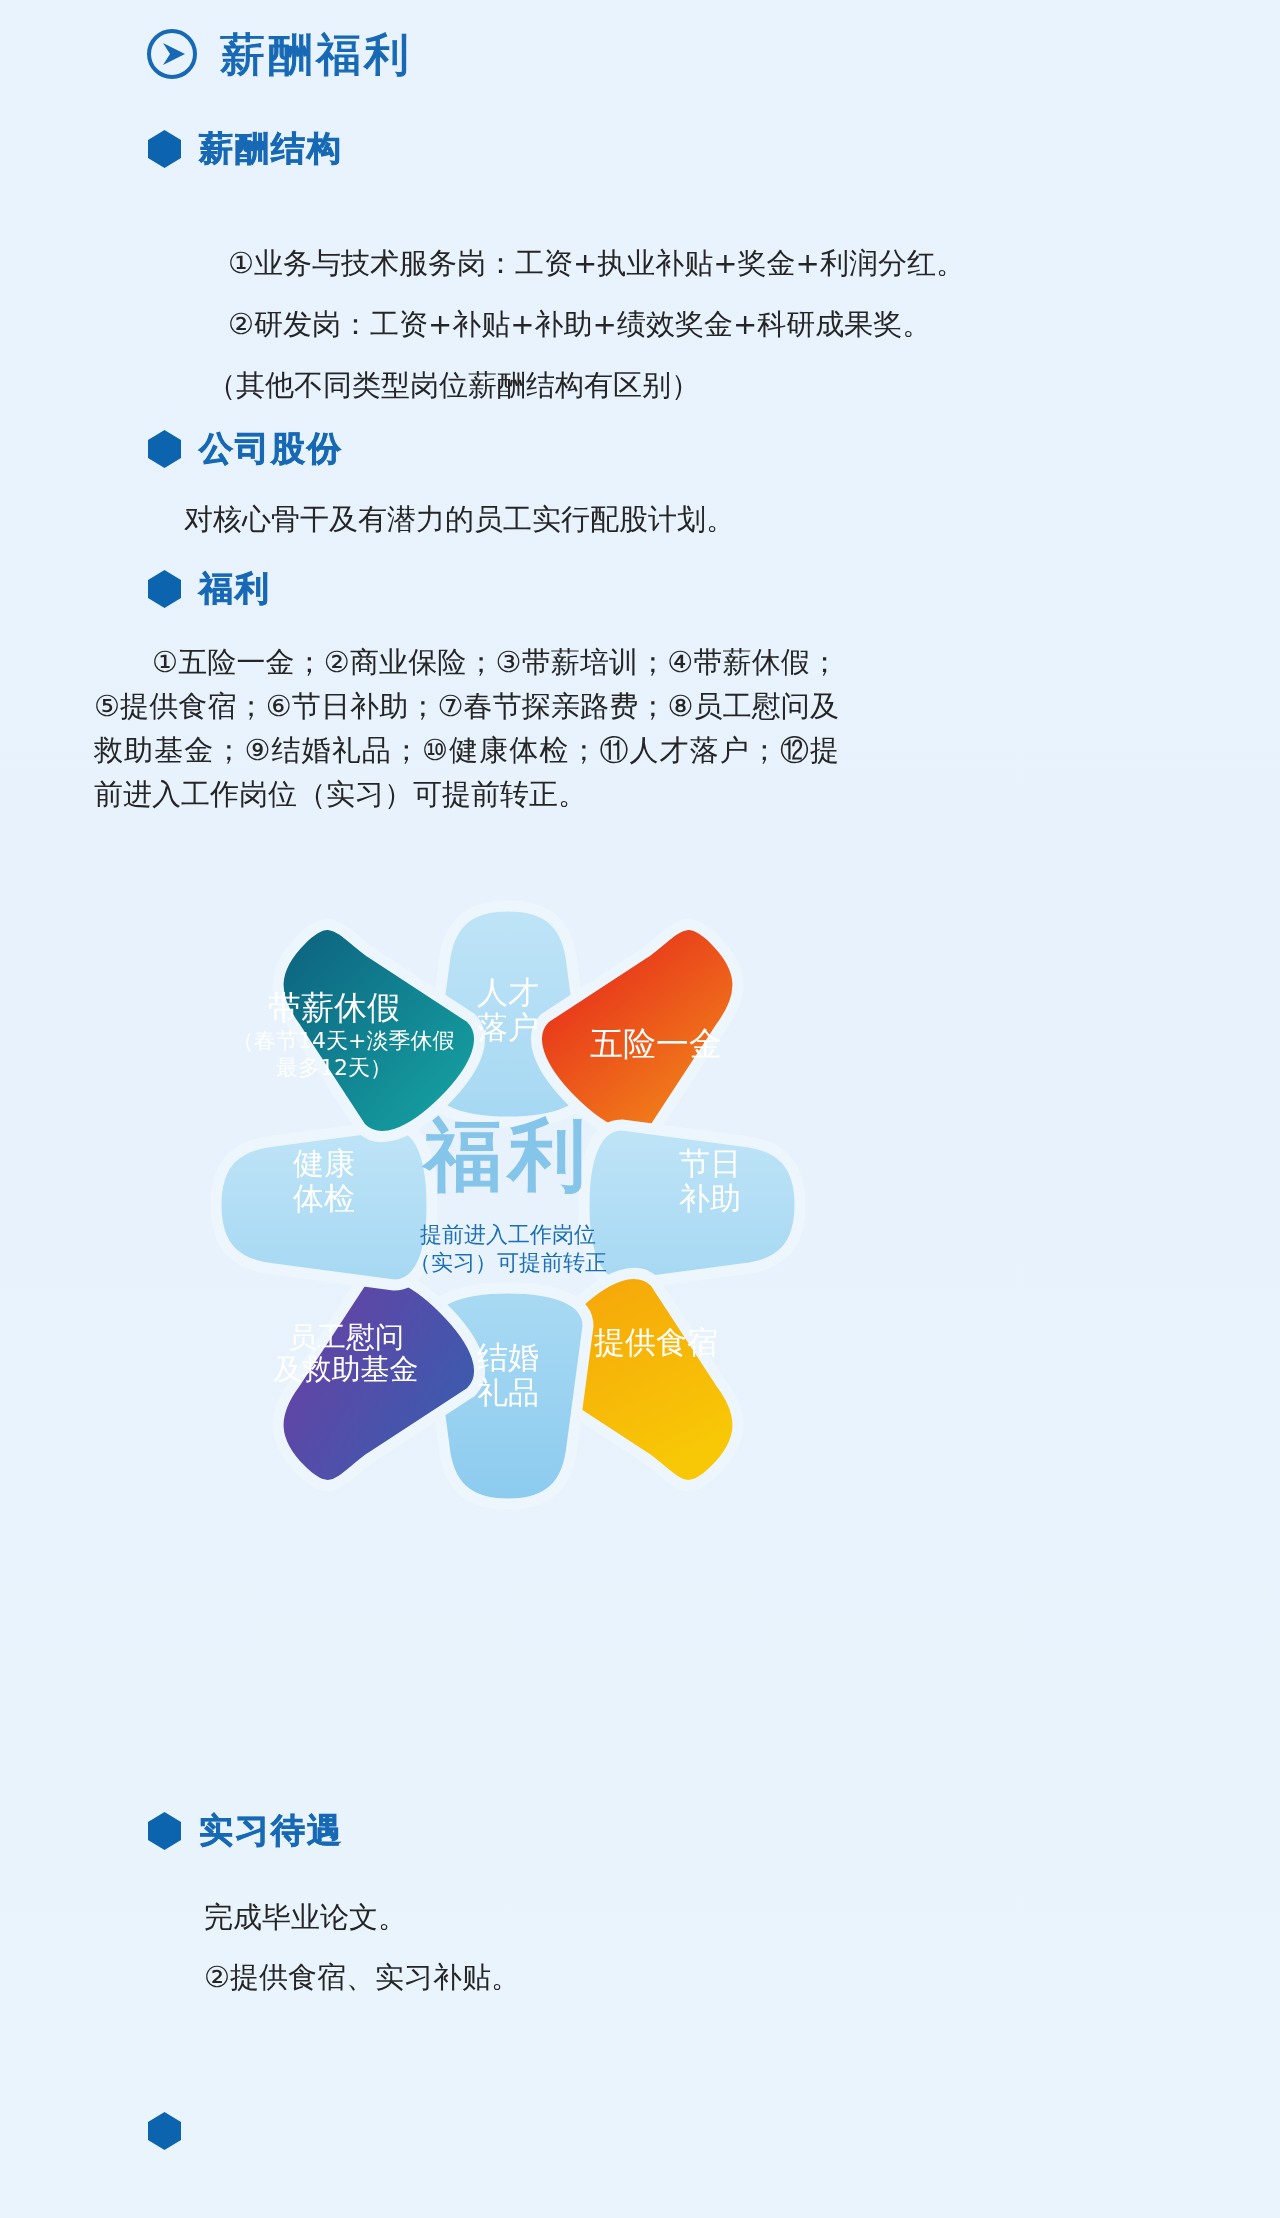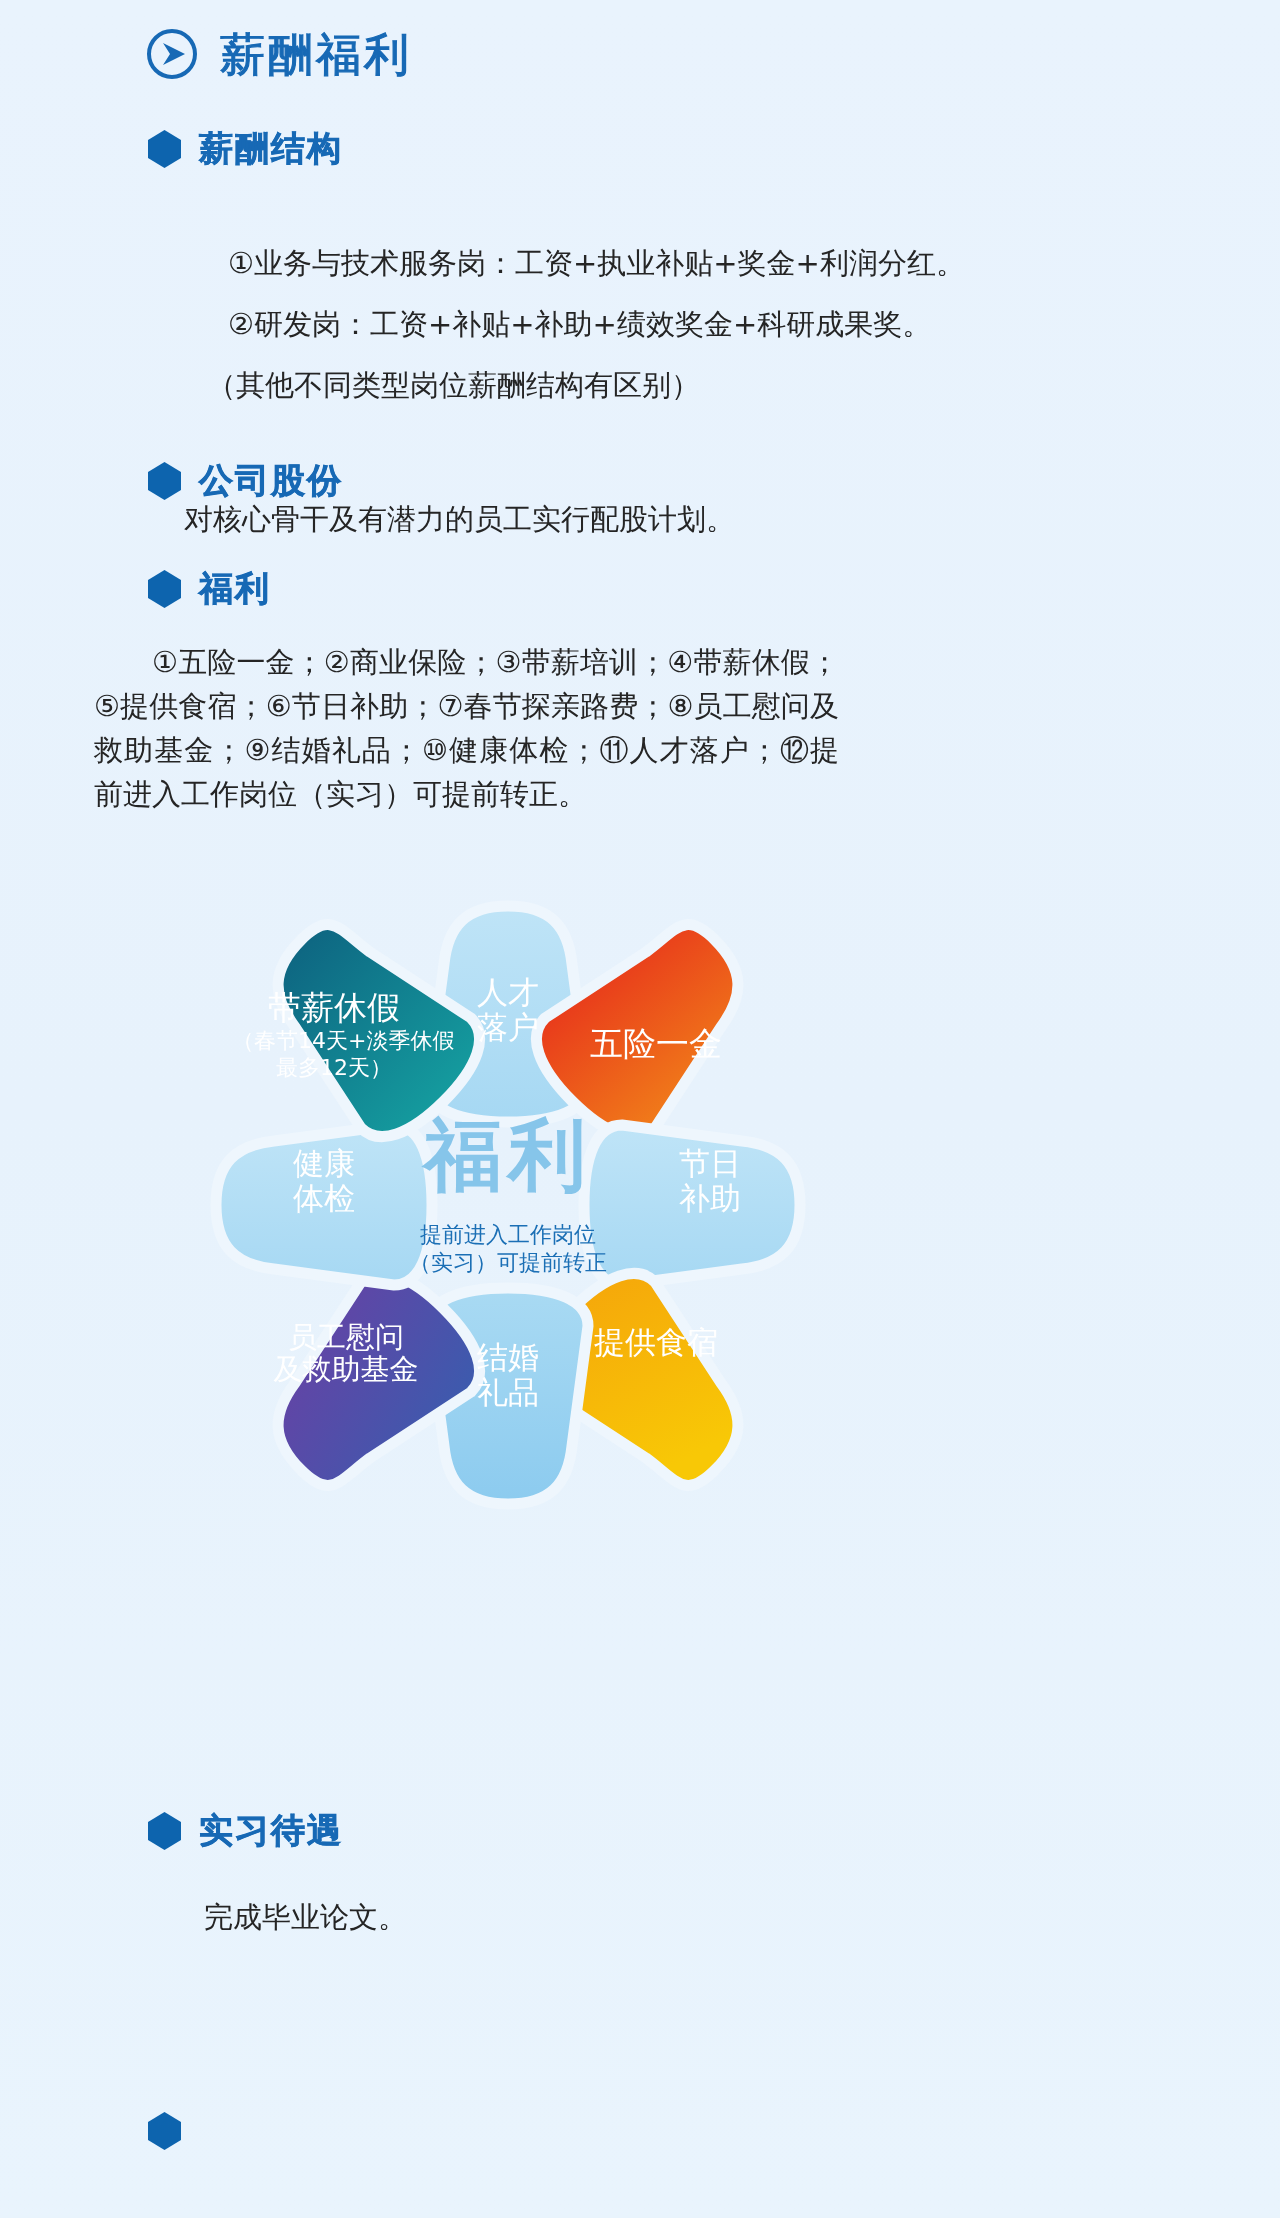--- a/index.html
+++ b/index.html
@@ -147,21 +147,21 @@
   </div>
 
   <div class="sec-head" style="left:148px; top:130px;">
     <span class="hex"></span>
     <span class="sec-title">薪酬结构</span>
   </div>
   <div class="body-line" style="left:228px; top:244px;">①业务与技术服务岗：工资+执业补贴+奖金+利润分红。</div>
   <div class="body-line" style="left:228px; top:305px;">②研发岗：工资+补贴+补助+绩效奖金+科研成果奖。</div>
   <div class="body-line" style="left:207px; top:366px;">（其他不同类型岗位薪酬结构有区别）</div>
 
-  <div class="sec-head" style="left:148px; top:430px;margin-top:32px;">
+  <div class="sec-head" style="left:148px; top:430px;">
     <span class="hex"></span>
     <span class="sec-title">公司股份</span>
   </div>
   <div class="body-line" style="left:184px; top:500px;">对核心骨干及有潜力的员工实行配股计划。</div>
 
   <div class="sec-head" style="left:148px; top:570px;">
     <span class="hex"></span>
     <span class="sec-title">福利</span>
   </div>
   <div class="just-para" style="left:94px; top:640px;">①五险一金；②商业保险；③带薪培训；④带薪休假；⑤提供食宿；⑥节日补助；⑦春节探亲路费；⑧员工慰问及救助基金；⑨结婚礼品；⑩健康体检；⑪人才落户；⑫提前进入工作岗位（实习）可提前转正。</div>
@@ -265,18 +265,19 @@
     <div class="center-title" style="top:238px;">福利</div>
     <div class="center-sub" style="top:343px;">提前进入工作岗位</div>
     <div class="center-sub" style="top:371px;">（实习）可提前转正</div>
   </div>
 
   <div class="sec-head" style="left:148px; top:1812px;">
     <span class="hex"></span>
     <span class="sec-title">实习待遇</span>
   </div>
   <div class="body-line" style="left:204px; top:1898px;">完成毕业论文。</div>
+  <div class="body-line" style="left:204px; top:1958px;">②提供食宿、实习补贴。</div>
 
   <div class="sec-head" style="left:148px; top:2112px;">
     <span class="hex"></span>
   </div>
 
 </div>
 
 </body></html>

